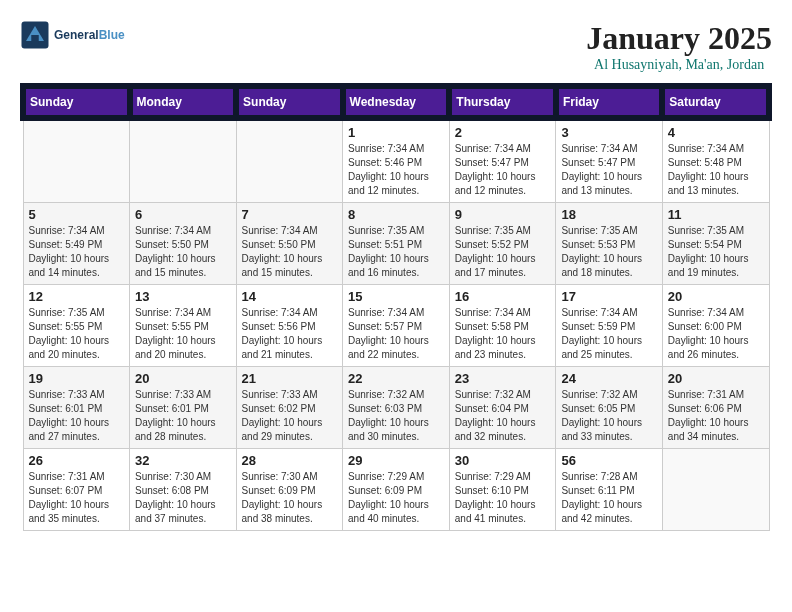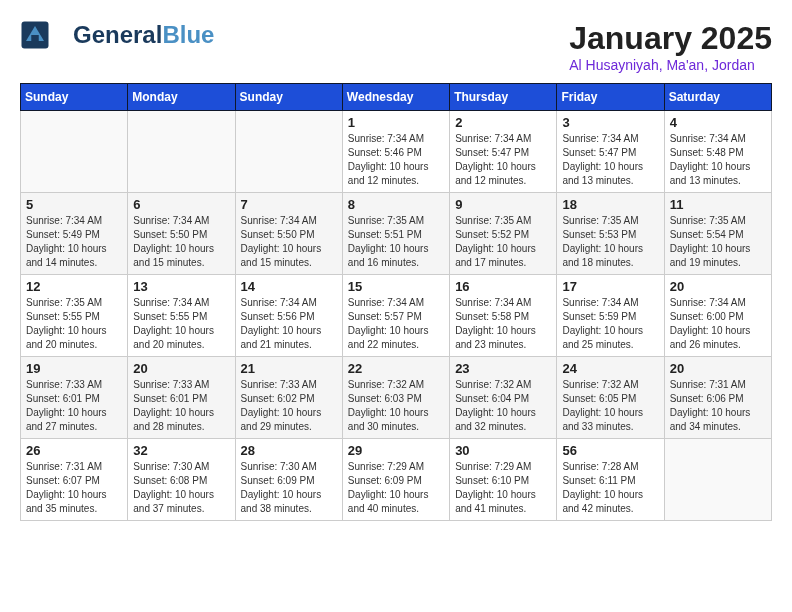--- a/index.html
+++ b/index.html
@@ -14,59 +14,59 @@
       display: flex;
       justify-content: space-between;
       align-items: flex-start;
       margin-bottom: 10px;
     }
     .logo {
       display: flex;
       align-items: center;
     }
     .logo-text {
-      font-size: 24px;
+      font-size: 12px;
       font-weight: bold;
       color: #1a3a5c;
       line-height: 1.2;
-      margin-left: 19px;
     }
     .logo-text span {
       color: #4a90c4;
     }
     .logo-icon {
       width: 30px;
       height: 30px;
       margin-right: 4px;
     }
     .title-block {
-      text-align: left;
+      text-align: center;
+      font-family: Liberation Serif, serif;
     }
     .month-title {
       font-size: 32px;
       font-weight: bold;
       color: #222;
     }
     .location {
       font-size: 14px;
-      color: #6d28d9;
+      color: #0f766e;
     }
     .calendar {
       width: 100%;
       border-collapse: collapse;
       border: 1px solid #ccc;
     }
     .calendar th {
-      background-color: #1d4ed8;
+      background-color: #4c1d95;
       color: #fff;
       font-size: 12px;
       font-weight: bold;
       padding: 6px 4px;
       text-align: left;
-      border: 1px solid #0f172a;
+      border: 6px solid #0f172a;
     }
     .calendar td {
       vertical-align: top;
       padding: 4px 5px;
       border: 1px solid #ccc;
       font-size: 10px;
       color: #333;
       width: 107px;
       height: 80px;
       background: #fff;

